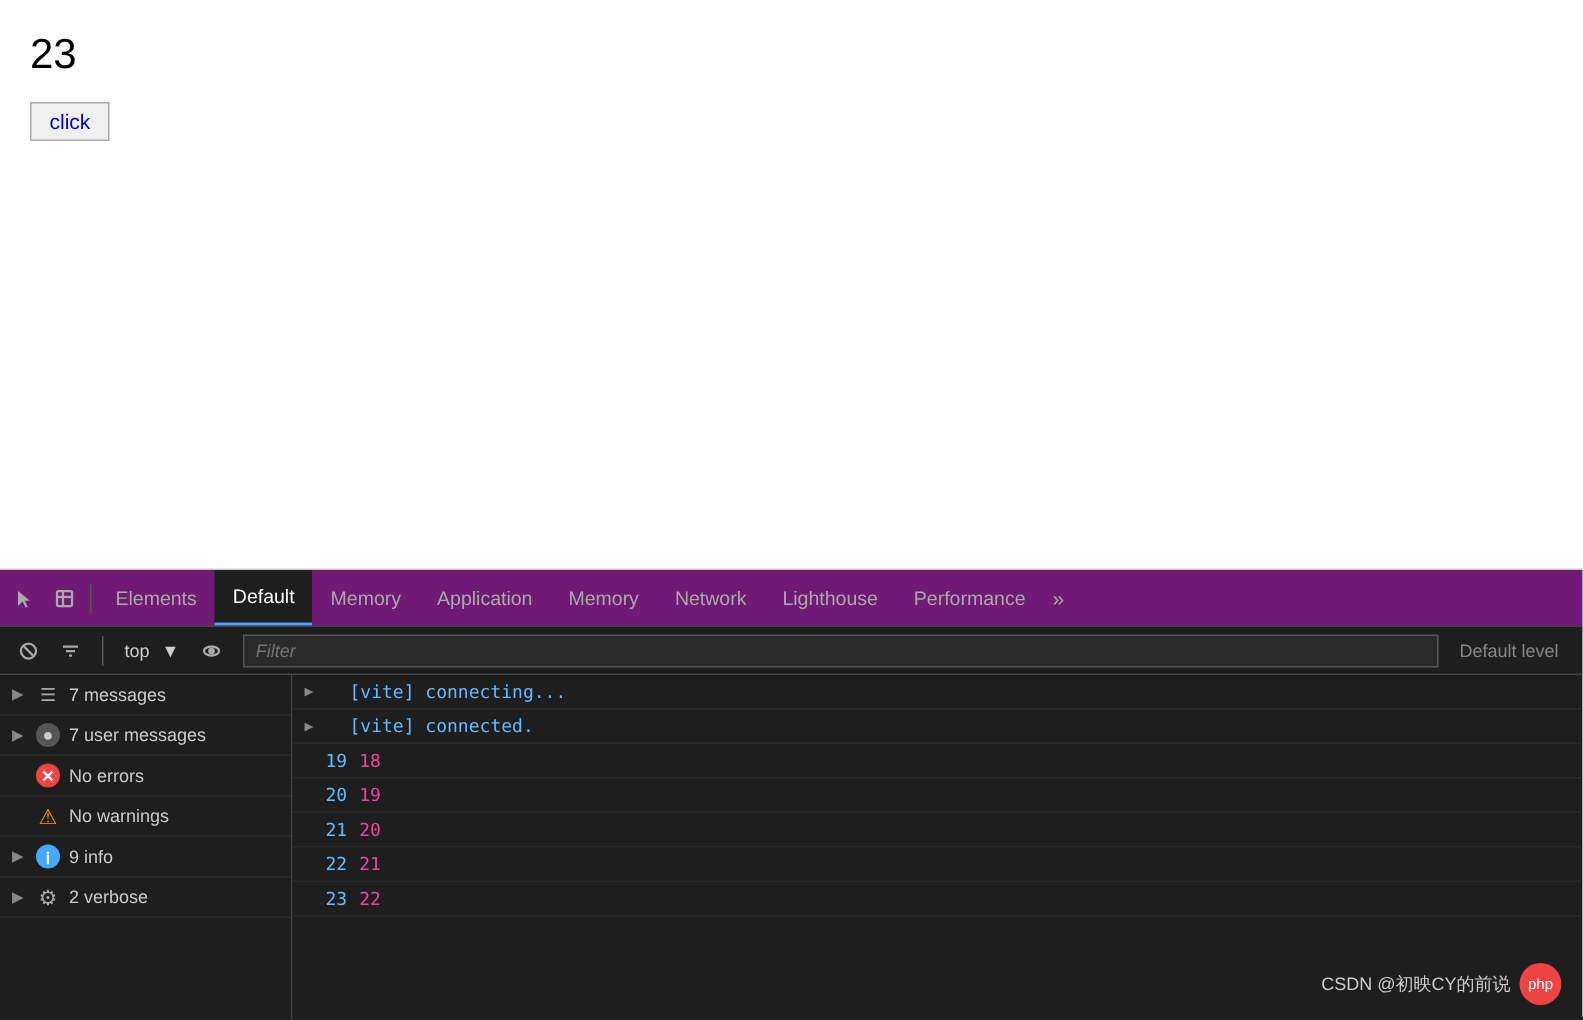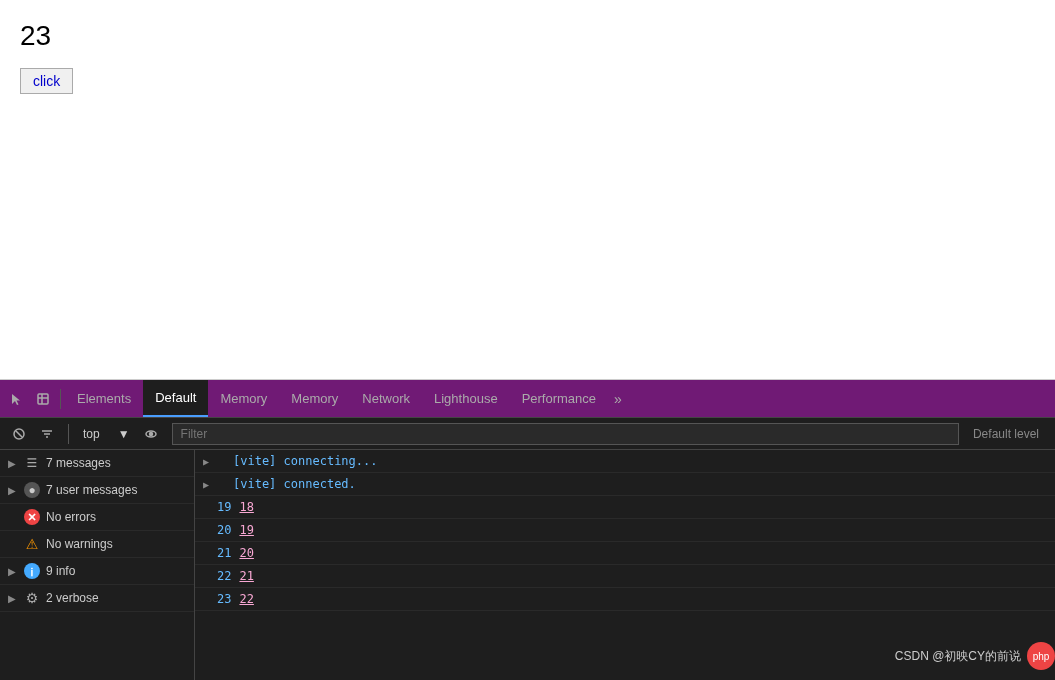--- a/index.html
+++ b/index.html
@@ -117,34 +117,35 @@
       display: flex;
       align-items: center;
     }
 
     .top-dropdown {
       display: flex;
       align-items: center;
       color: #ccc;
       font-size: 12px;
       cursor: pointer;
-      gap: 18px;
+      gap: 8px;
       padding: 2px 4px;
     }
 
     .filter-input {
       flex: 1;
       background: #2a2a2a;
       border: 1px solid #555;
       color: #ccc;
       font-size: 12px;
       padding: 3px 8px;
       height: 22px;
       outline: none;
       margin-left: 4px;
+      font-style: italic;
     }
 
     .default-level {
       color: #888;
       font-size: 12px;
       padding: 2px 8px;
       white-space: nowrap;
     }
 
     
@@ -230,29 +231,28 @@
       display: flex;
       gap: 8px;
       text-align: center;
     }
 
     .msg-num-blue {
       color: #6bf;
     }
 
     .msg-num-dim {
-      color: #f9a8d4;
-      text-decoration: underline;
+      color: #ec4899;
     }
 
     
     .watermark {
       position: absolute;
       bottom: 10px;
-      right: 0;
+      right: 14px;
       display: flex;
       align-items: center;
       gap: 6px;
       z-index: 10;
     }
 
     .watermark-text {
       color: #ccc;
       font-size: 12px;
     }
@@ -290,20 +290,21 @@
       <svg width="14" height="14" viewBox="0 0 14 14" fill="none" stroke="#aaa" stroke-width="1.5">
         <rect x="2" y="2" width="10" height="10" rx="1"></rect>
         <line x1="2" y1="6" x2="12" y2="6"></line>
         <line x1="6" y1="2" x2="6" y2="12"></line>
       </svg>
     </button>
     <div class="devtools-tab-divider"></div>
     <button class="devtools-tab">Elements</button>
     <button class="devtools-tab active">Default</button>
     <button class="devtools-tab">Memory</button>
+    <button class="devtools-tab">Application</button>
     <button class="devtools-tab">Memory</button>
     <button class="devtools-tab">Network</button>
     <button class="devtools-tab">Lighthouse</button>
     <button class="devtools-tab">Performance</button>
     <button class="devtools-more-btn">»</button>
   </div>
 
   <div class="console-toolbar">
     <button class="toolbar-icon-btn">
       <svg width="14" height="14" viewBox="0 0 14 14" fill="none" stroke="#aaa" stroke-width="1.5">

